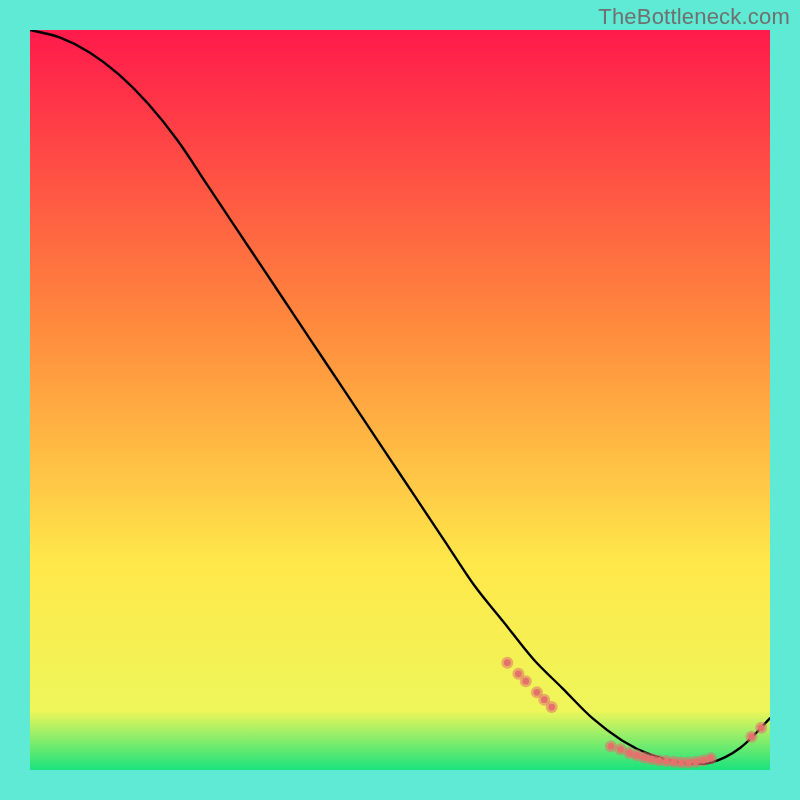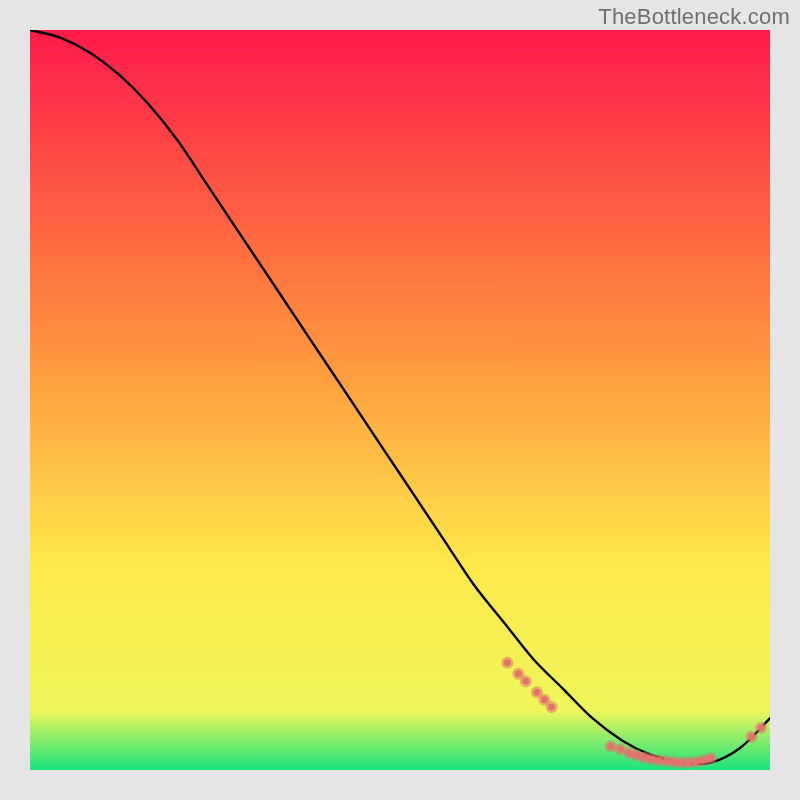--- a/index.html
+++ b/index.html
@@ -8,21 +8,21 @@
     background: #000;
     width: 800px;
     height: 800px;
     overflow: hidden;
     font-family: Arial, Helvetica, sans-serif;
   }
   .frame {
     position: relative;
     width: 800px;
     height: 800px;
-    background: #e5e5e5;
+    background: #5eead4;
   }
   .watermark {
     position: absolute;
     top: 4px;
     right: 10px;
     color: #707070;
     font-size: 22px;
     letter-spacing: 0.2px;
   }
   .plot {

